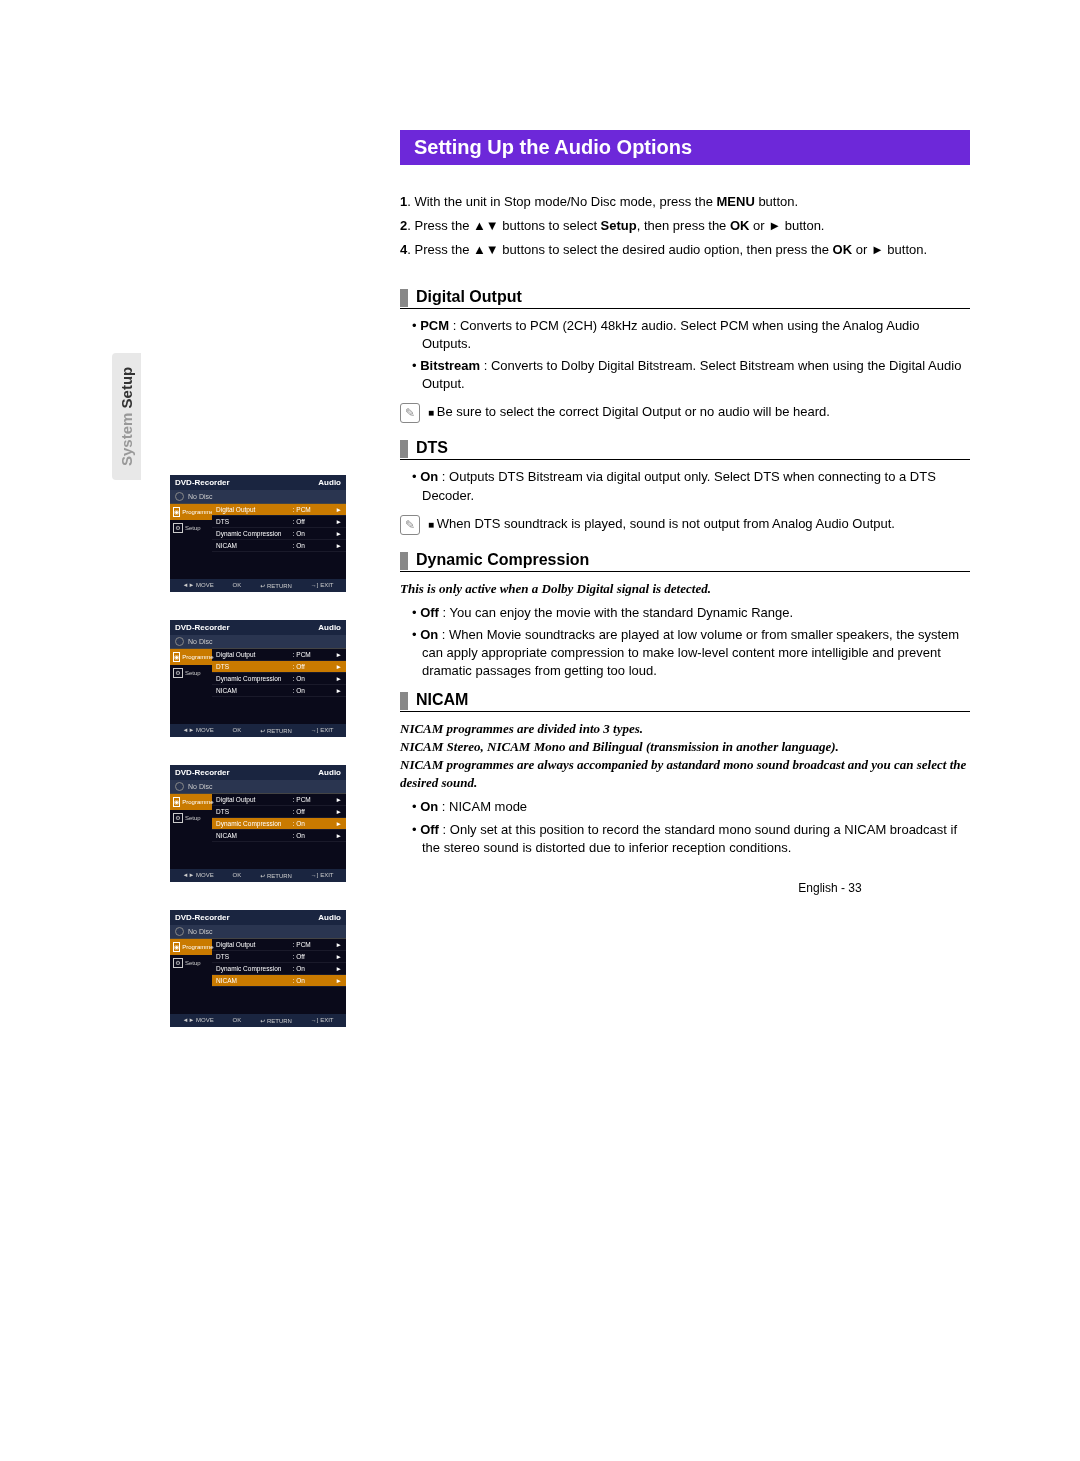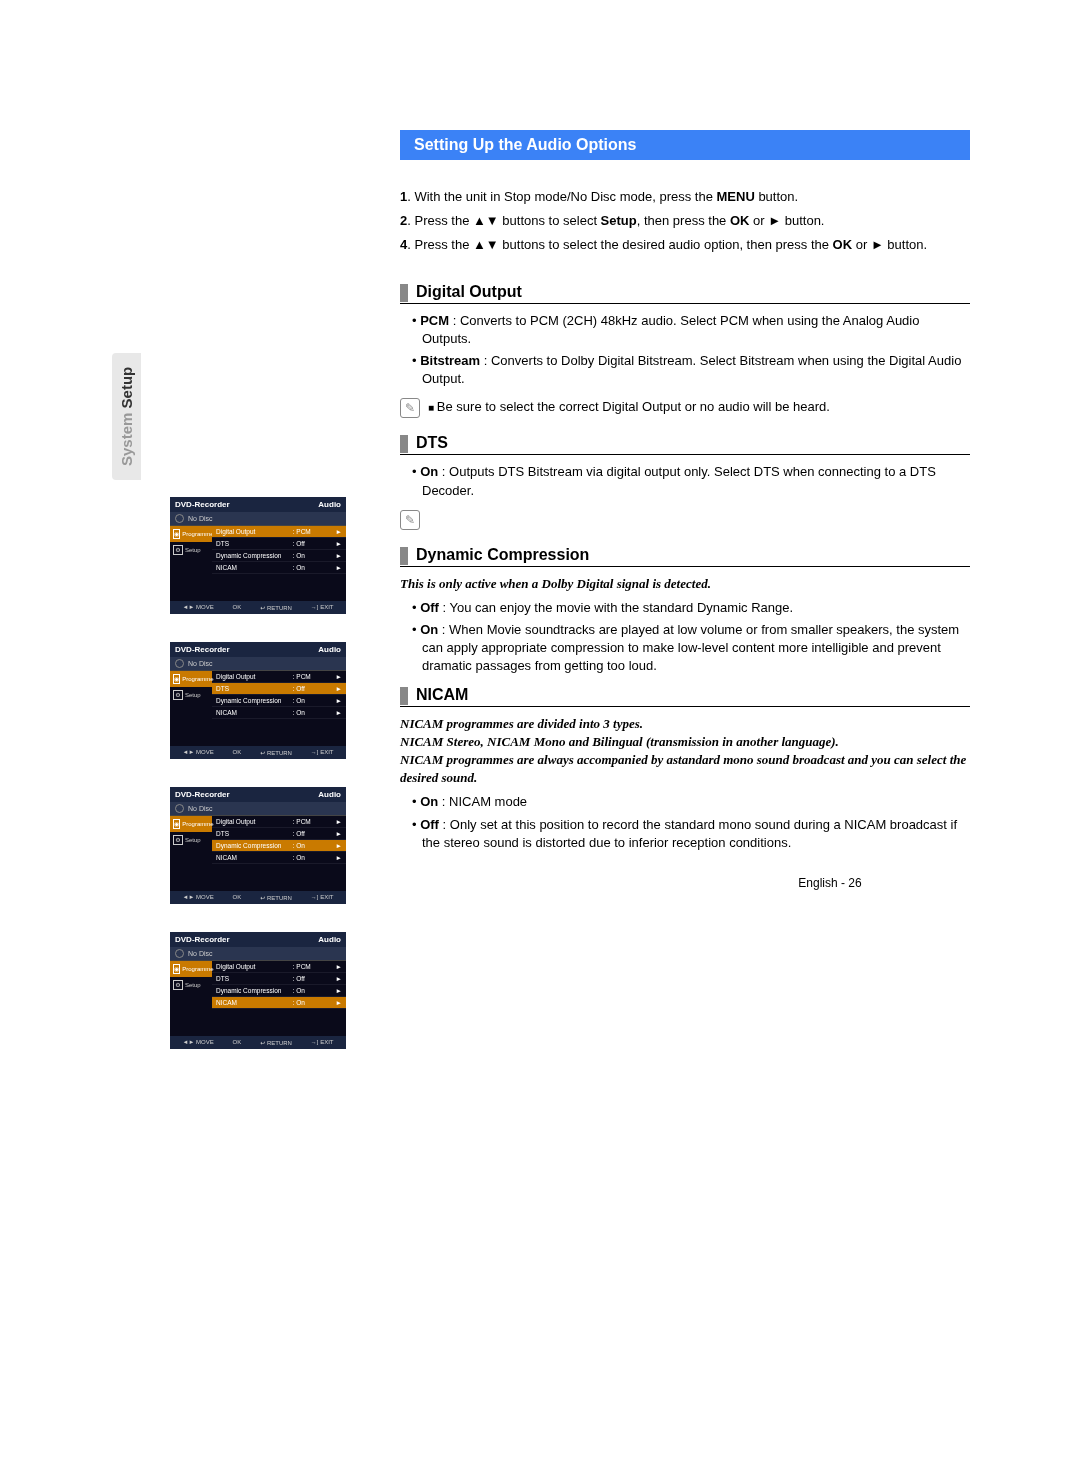--- a/index.html
+++ b/index.html
@@ -25,23 +25,23 @@
     transform-origin: left top;
     background: #e8e8e8;
     padding: 6px 14px;
     font-weight: bold;
     font-size: 15px;
     border-radius: 4px 4px 0 0;
   }
   .side-tab .light { color: #999; }
   .side-tab .dark { color: #333; }
   .title-bar {
-    background: #3b82f6;
+    background: #6d28d9;
     color: #fff;
-    font-size: 16px;
+    font-size: 20px;
     font-weight: bold;
     padding: 6px 14px;
     margin-left: 290px;
     margin-bottom: 28px;
   }
   .main-col {
     margin-left: 290px;
   }
   .intro {
     font-style: italic;
@@ -76,21 +76,21 @@
   .note-text::before { content: "■ "; font-size: 10px; color: #000; }
   .footer {
     text-align: center; font-size: 12px; margin-top: 24px;
     margin-left: 290px;
   }
 
   
   .osd-col {
     position: absolute;
     left: 170px;
-    top: 497px;
+    top: 475px;
     width: 176px;
   }
   .osd {
     width: 176px;
     background: #000;
     color: #fff;
     font-size: 7px;
     margin-bottom: 28px;
     font-family: Arial, sans-serif;
   }
@@ -162,41 +162,42 @@
       <div class="note-text">Be sure to select the correct Digital Output or no audio will be heard.</div>
     </div>
 
     <div class="section-h">
       <div class="bar"></div>
       <div class="txt">DTS</div>
     </div>
     <div class="bullet"><span>• </span><b>On</b><span> : Outputs DTS Bitstream via digital output only. Select DTS when connecting to a DTS Decoder.</span></div>
     <div class="note-row">
       <div class="note-icon">✎</div>
+      <div class="note-text">When DTS soundtrack is played, sound is not output from Analog Audio Output.</div>
     </div>
 
     <div class="section-h">
       <div class="bar"></div>
       <div class="txt">Dynamic Compression</div>
     </div>
     <div class="sub-italic">This is only active when a Dolby Digital signal is detected.</div>
     <div class="bullet"><span>• </span><b>Off</b><span> : You can enjoy the movie with the standard Dynamic Range.</span></div>
     <div class="bullet"><span>• </span><b>On</b><span> : When Movie soundtracks are played at low volume or from smaller speakers, the system can apply appropriate compression to make low-level content more intelligible and prevent dramatic passages from getting too loud.</span></div>
 
     <div class="section-h">
       <div class="bar"></div>
       <div class="txt">NICAM</div>
     </div>
     <div class="sub-italic" style="white-space:pre-line;">NICAM programmes are divided into 3 types.
 NICAM Stereo, NICAM Mono and Bilingual (transmission in another language).
 NICAM programmes are always accompanied by astandard mono sound broadcast and you can select the desired sound.</div>
     <div class="bullet"><span>• </span><b>On</b><span> : NICAM mode</span></div>
     <div class="bullet"><span>• </span><b>Off</b><span> : Only set at this position to record the standard mono sound during a NICAM broadcast if the stereo sound is distorted due to inferior reception conditions.</span></div>
 
-    <div class="footer">English - 26</div>
+    <div class="footer">English - 33</div>
   </div>
 
   <div class="osd-col">
 
     <div class="osd">
       <div class="osd-head">
           <span>DVD-Recorder</span>
           <span>Audio</span>
         </div>
       <div class="osd-nodisc">

